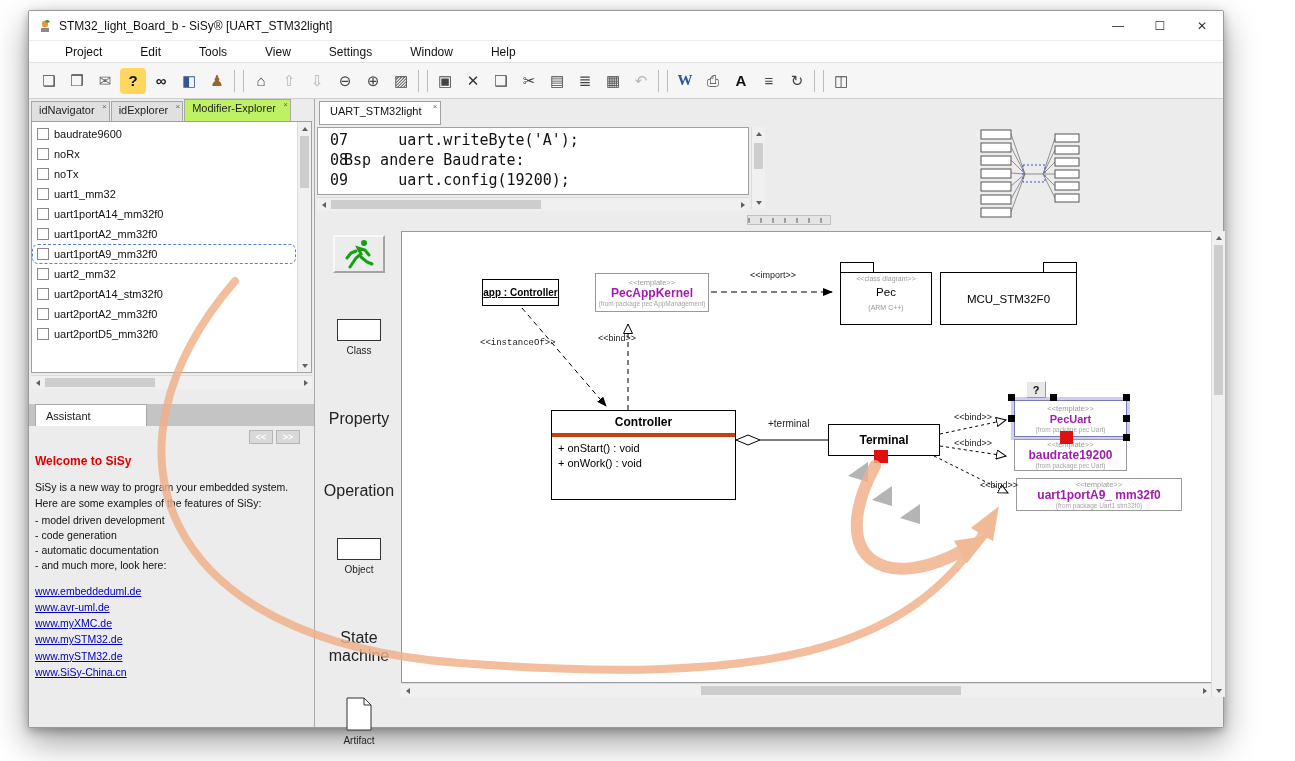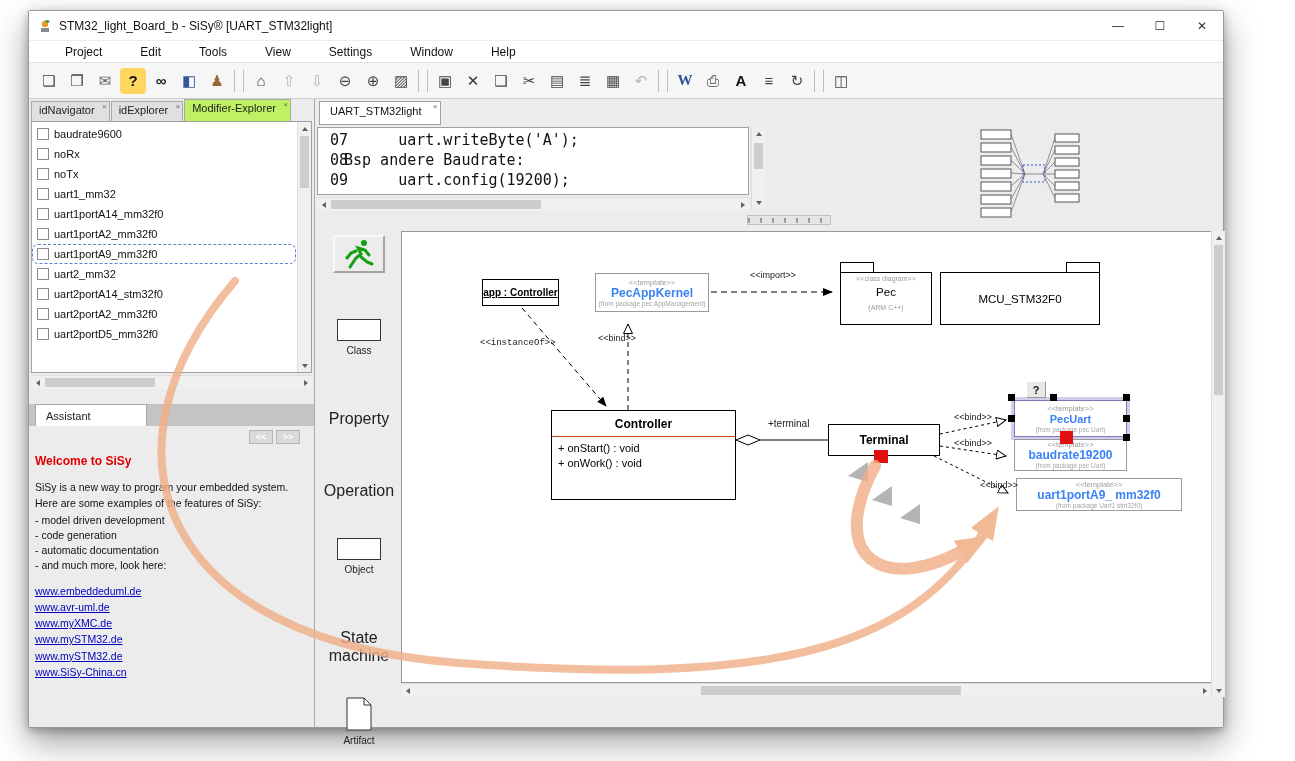--- a/index.html
+++ b/index.html
@@ -105,34 +105,34 @@
   .canvas{position:absolute;left:86px;top:132px;width:812px;height:452px;background:#fff;border:1px solid #9a9a9a;overflow:hidden;}
   .canvas-vscroll{left:896px;top:132px;width:14px;height:466px;}
   .canvas-hscroll{left:86px;top:584px;width:810px;height:14px;}
   #diagram-lines{position:absolute;left:0;top:0;}
 
   .uml-box{position:absolute;background:#fff;border:1px solid #000;display:flex;flex-direction:column;
     align-items:center;justify-content:center;text-align:center;}
   .uml-gray{border-color:#9a9a9a;color:#8f8f8f;}
   .stereo{font-size:7.5px;color:#9a9a9a;line-height:8px;}
   .origin{font-size:6.5px;color:#a5a5a5;line-height:7px;}
-  .tpl-name{font-size:11px;font-weight:bold;color:#3b82f6;line-height:13px;}
+  .tpl-name{font-size:11px;font-weight:bold;color:#a21caf;line-height:13px;}
   .obj-name{font-size:11px;font-weight:bold;text-decoration:underline;color:#000;}
 
   .uml-package{position:absolute;}
   .uml-package .pkg-tab{position:absolute;top:0;width:34px;height:11px;background:#fff;border:1px solid #000;}
   .pkg-tab.left{left:0;} .pkg-tab.right{right:0;}
   .uml-package .pkg-body{position:absolute;left:0;right:0;top:10px;bottom:0;background:#fff;border:1px solid #000;
     display:flex;flex-direction:column;align-items:center;justify-content:center;}
   .pkg-name{font-size:11.5px;color:#000;}
   .pkg-stereo{font-size:7px;color:#9a9a9a;position:absolute;top:2px;left:0;right:0;text-align:center;}
   .pkg-note{font-size:7px;color:#9a9a9a;margin-top:6px;}
 
   .class-box{position:absolute;background:#fff;border:1px solid #000;}
-  .class-title{height:26px;display:flex;align-items:center;justify-content:center;font-size:12px;font-weight:bold;border-bottom:1px solid #c2410c;}
+  .class-title{height:26px;display:flex;align-items:center;justify-content:center;font-size:12px;font-weight:bold;border-bottom:4px solid #c2410c;}
   .class-methods{padding:4px 6px;font-size:11px;text-align:left;line-height:15px;}
 
   .dlabel{position:absolute;font-size:9px;color:#222;white-space:nowrap;}
   .dlabel.assoc{font-size:10px;}
 
   .sel-box{box-shadow:0 0 0 3px #cfcfe9;border-color:#7a7ab8;}
   .handle{position:absolute;width:7px;height:7px;background:#000;z-index:6;}
   .handle.red{width:13px;height:13px;background:#e01010;}
   .terminal-handle{position:absolute;width:14px;height:13px;background:#e01010;z-index:6;}
   .help-btn{position:absolute;width:20px;height:17px;background:#e8e8e8;border:1px solid #999;border-top-color:#fff;border-left-color:#fff;
@@ -576,21 +576,21 @@
 
       <div class="uml-package" data-name="uml-package-pec" style="left:438px;top:30px;width:92px;height:63px;">
         <div class="pkg-tab left"></div>
         <div class="pkg-body">
           <span class="pkg-stereo">&lt;&lt;class diagram&gt;&gt;</span>
           <span class="pkg-name">Pec</span>
           <span class="pkg-note">(ARM C++)</span>
         </div>
       </div>
 
-      <div class="uml-package" data-name="uml-package-mcu-stm32f0" style="left:538px;top:30px;width:160px;height:63px;">
+      <div class="uml-package" data-name="uml-package-mcu-stm32f0" style="left:538px;top:30px;width:137px;height:63px;">
         <div class="pkg-tab right"></div>
         <div class="pkg-body">
           <span class="pkg-name">MCU_STM32F0</span>
         </div>
       </div>
 
       <div class="class-box" data-name="uml-class-controller" style="left:149px;top:178px;width:185px;height:90px;">
         <div class="class-title">Controller</div>
         <div class="class-methods">
 

